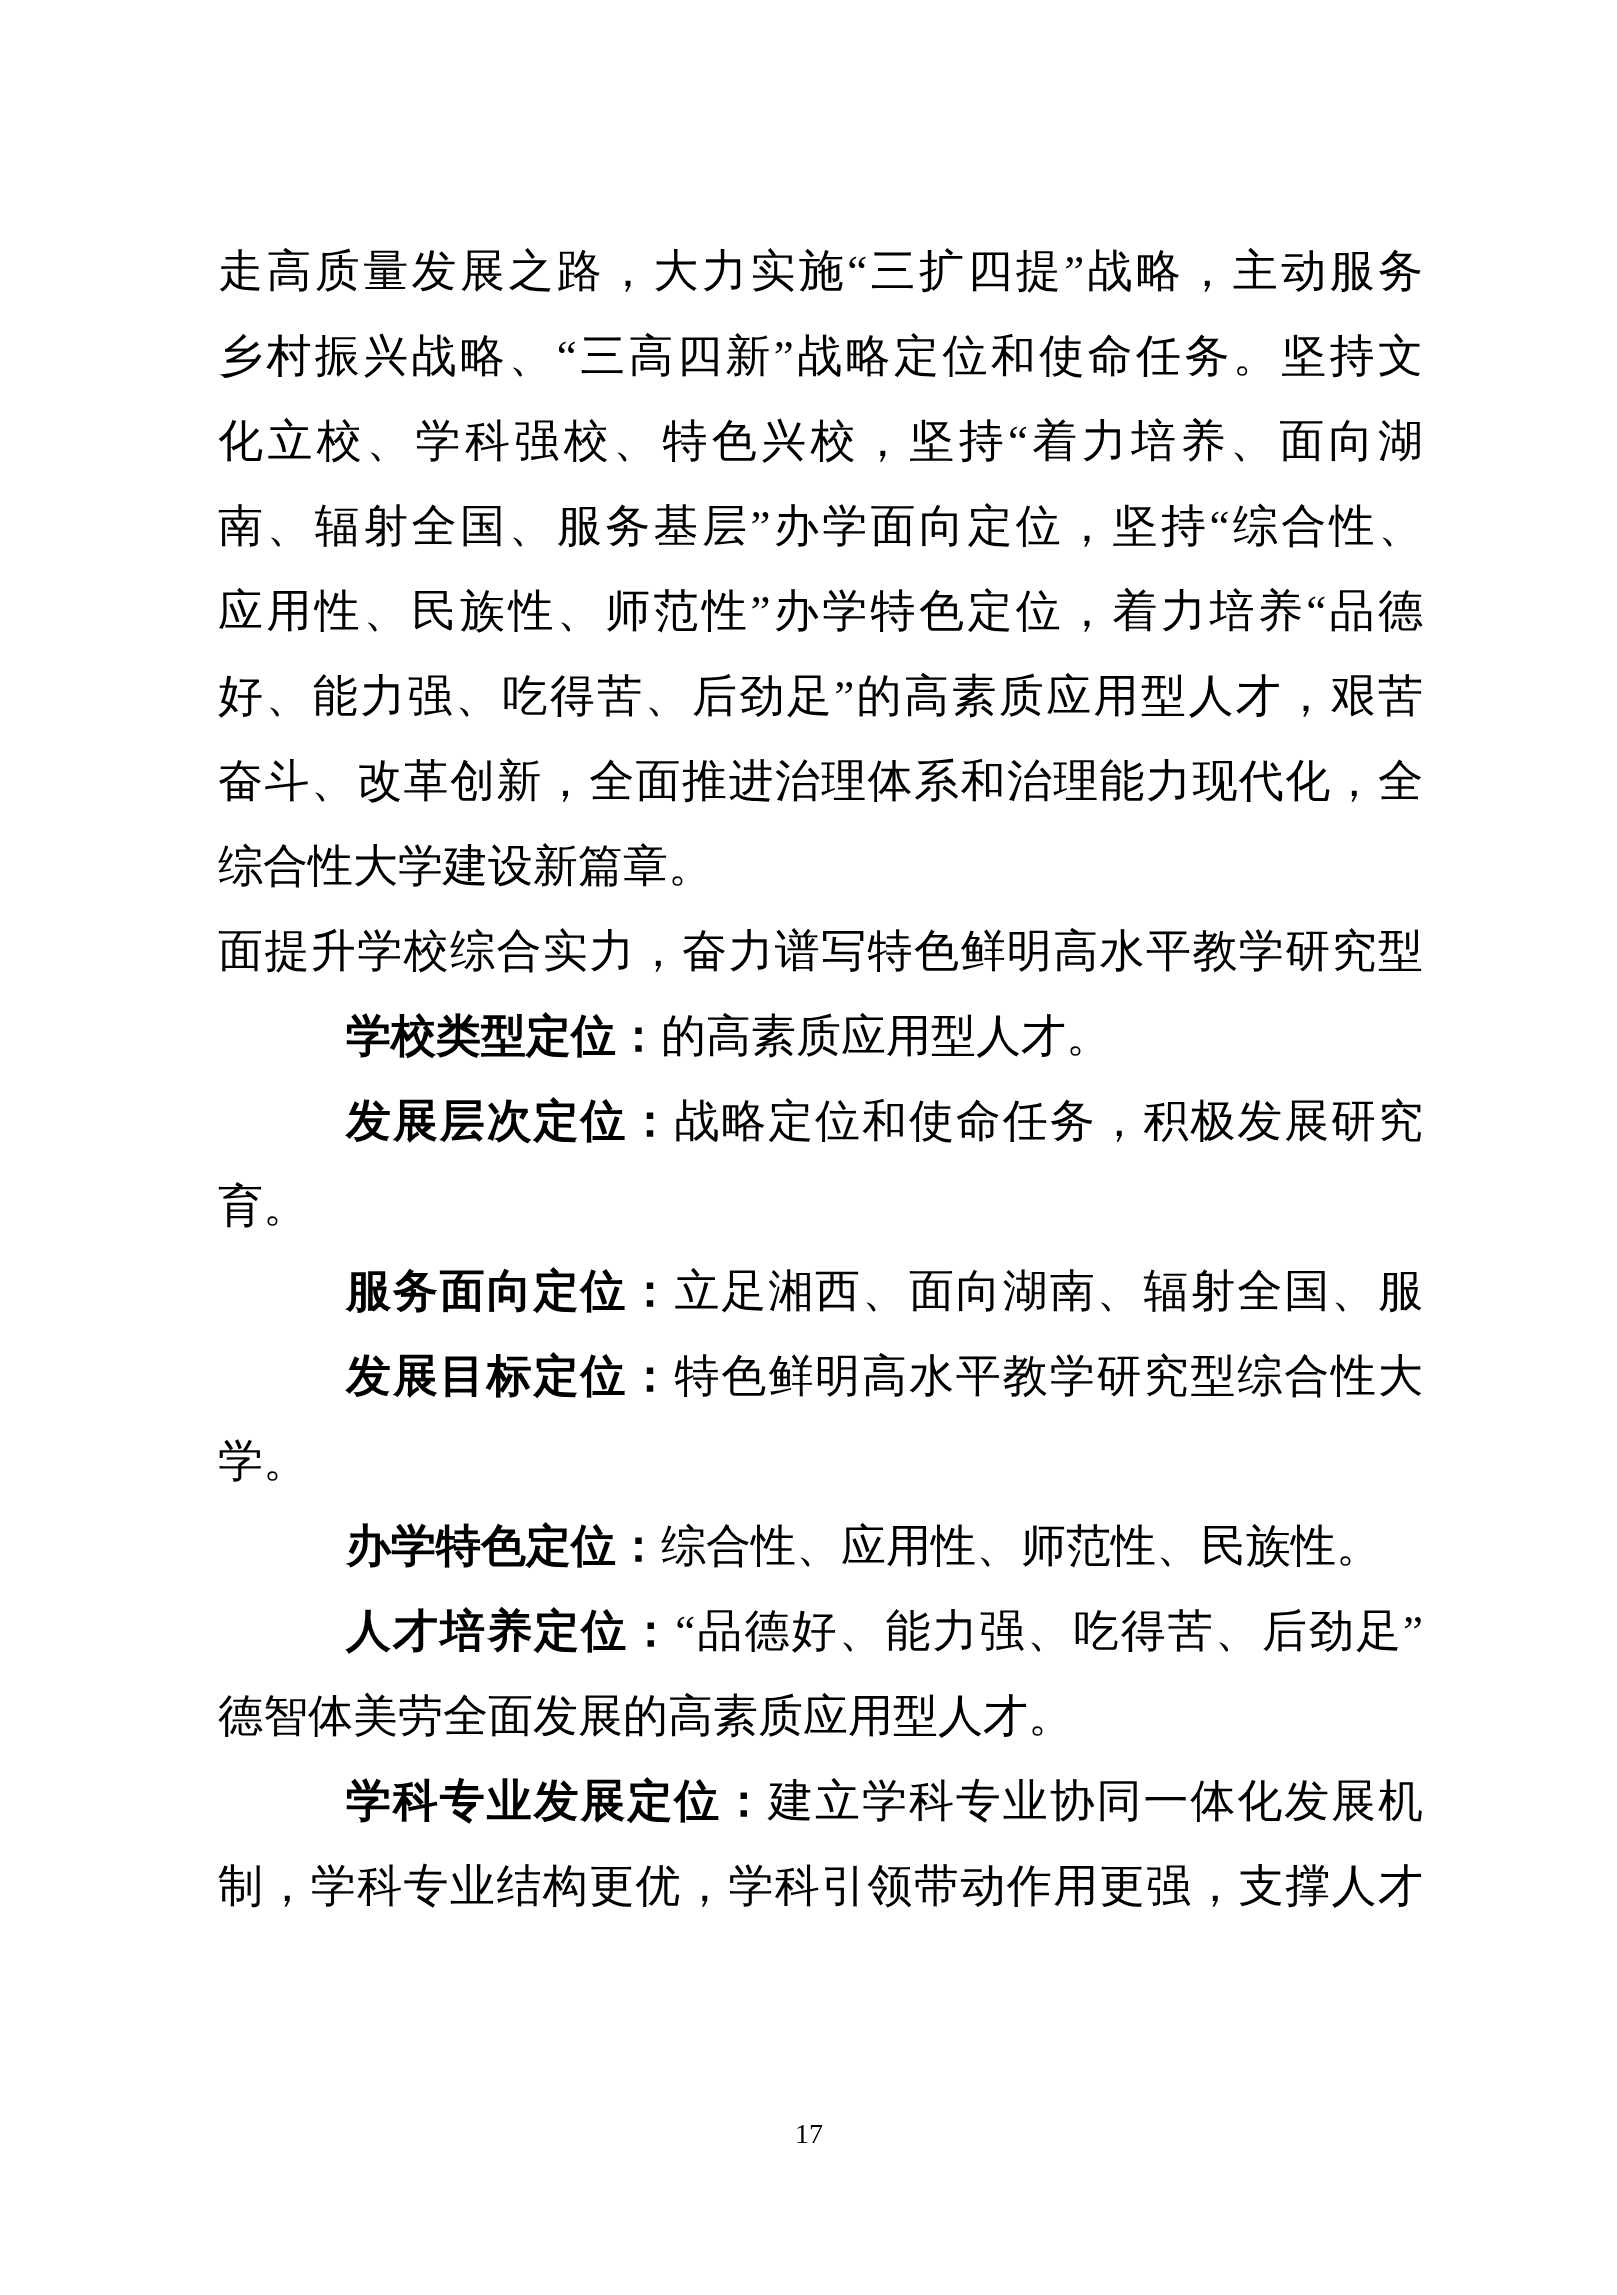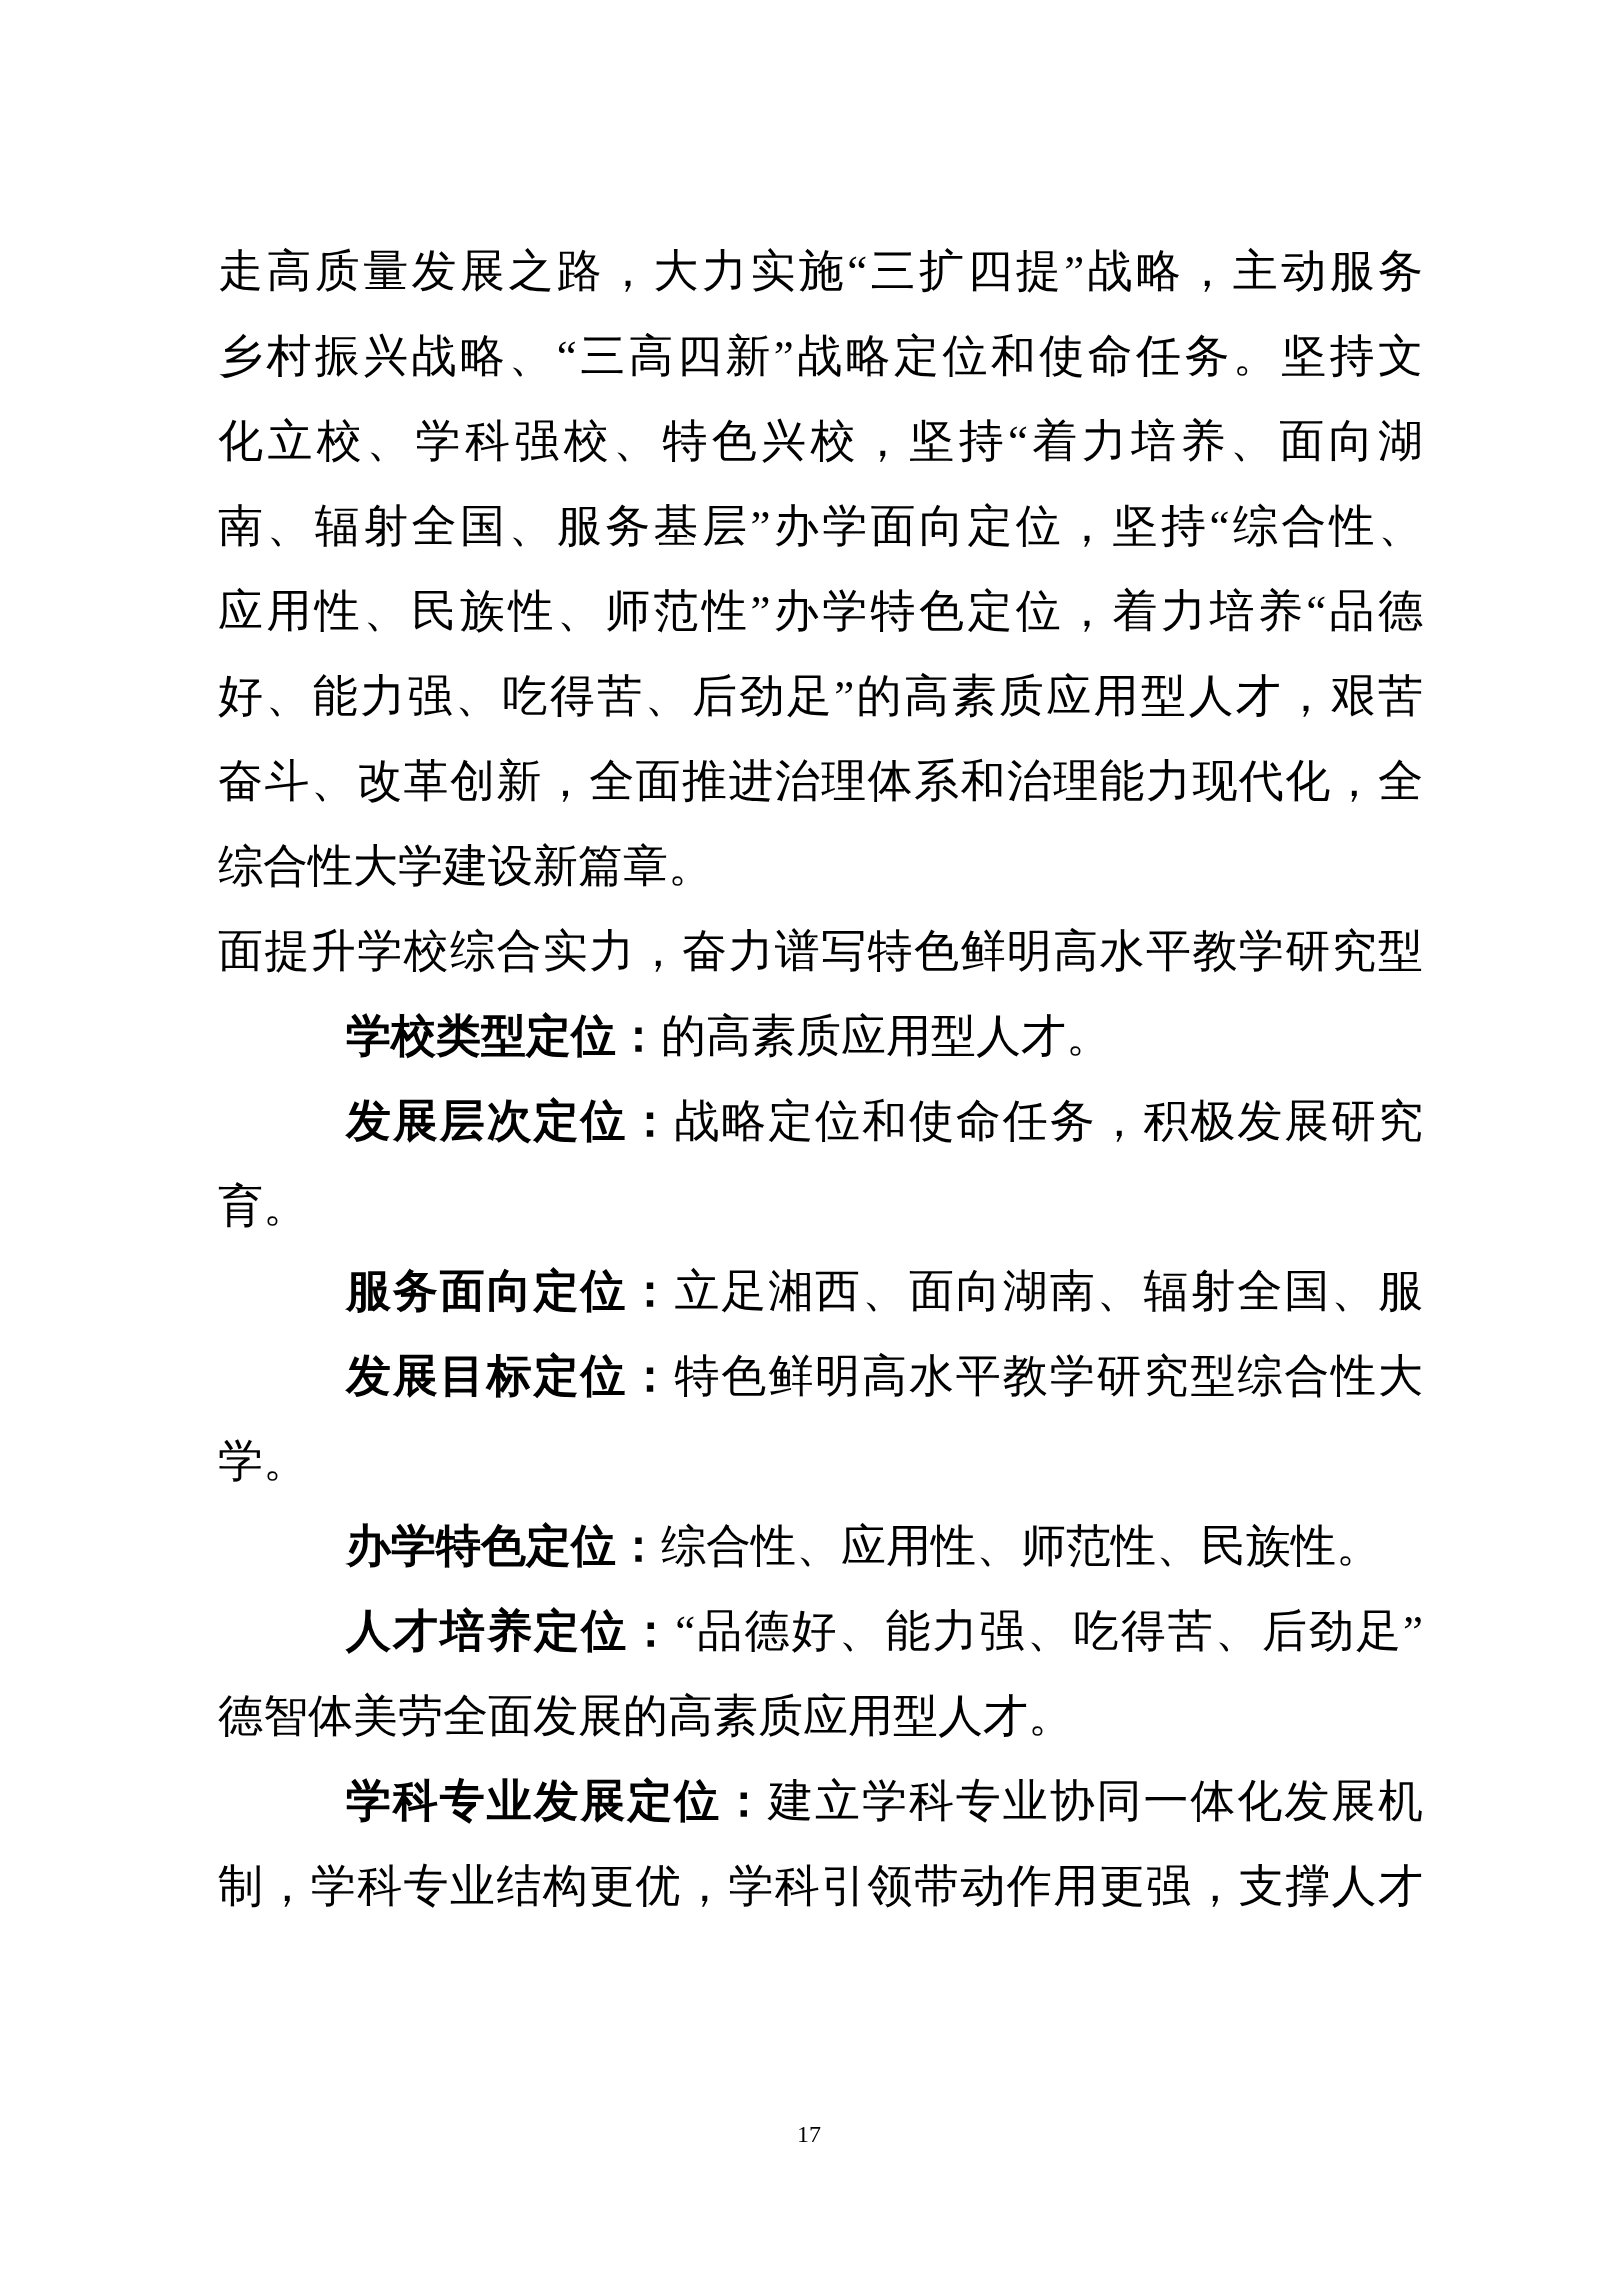--- a/index.html
+++ b/index.html
@@ -48,21 +48,21 @@
   .lead {
     font-weight: bold;
     margin-left: 36px;
   }
   .page-number {
     position: absolute;
     left: 0;
     top: 2115px;
     width: 1618px;
     text-align: center;
-    font-size: 24px;
+    font-size: 28px;
     line-height: 38px;
   }
 </style>
 </head>
 <body>
 
 <div class="page">
 
   <div class="text-block">
       <div class="line fill">

